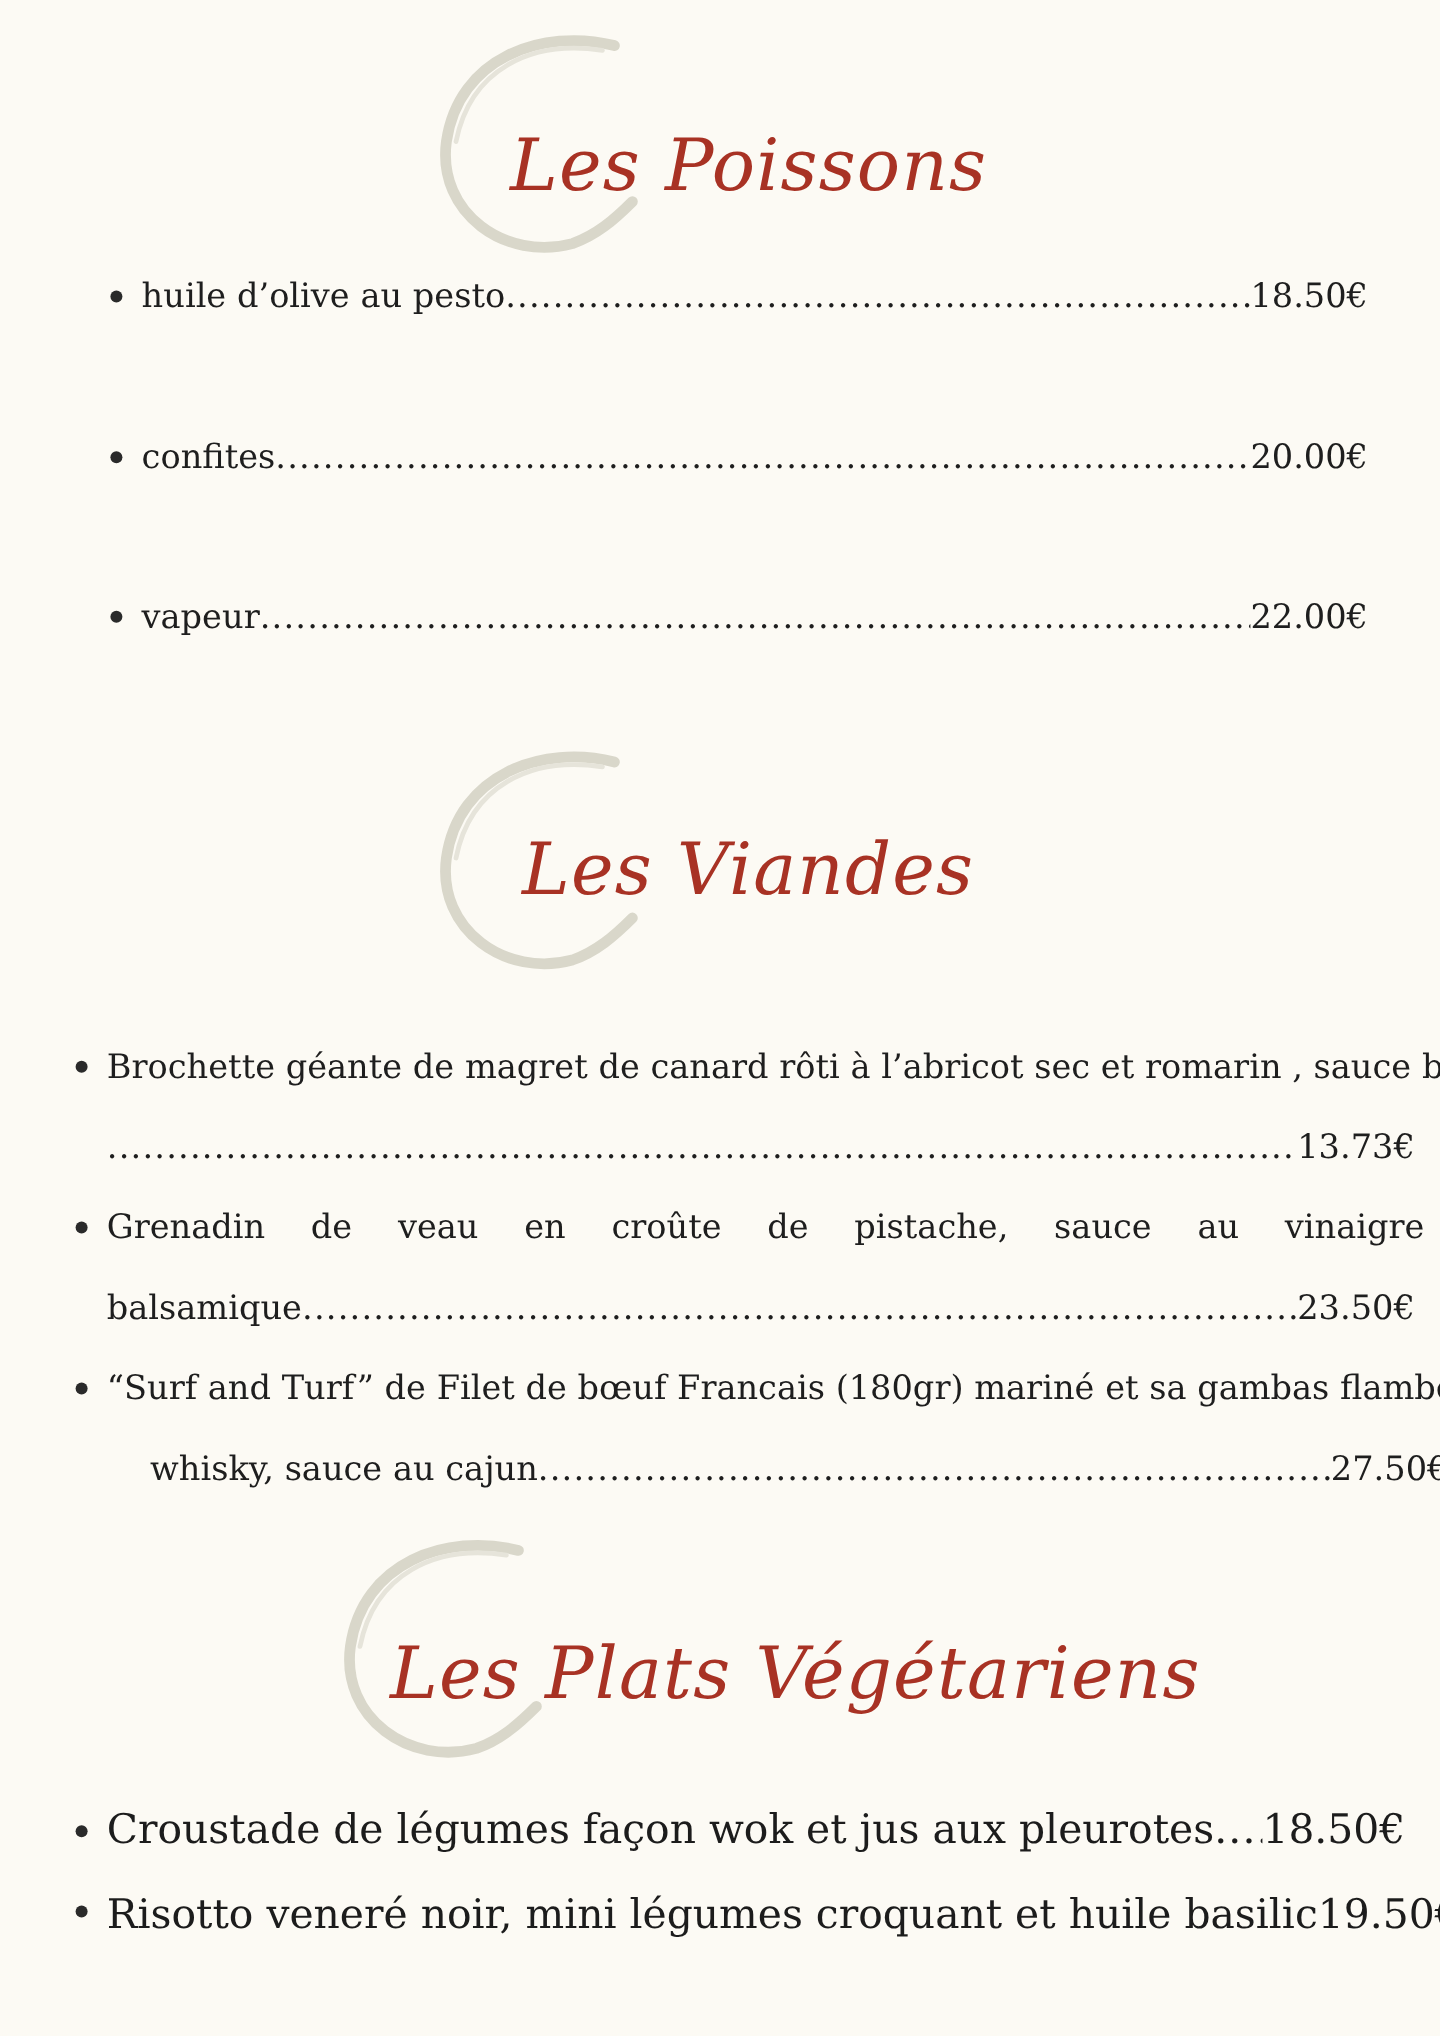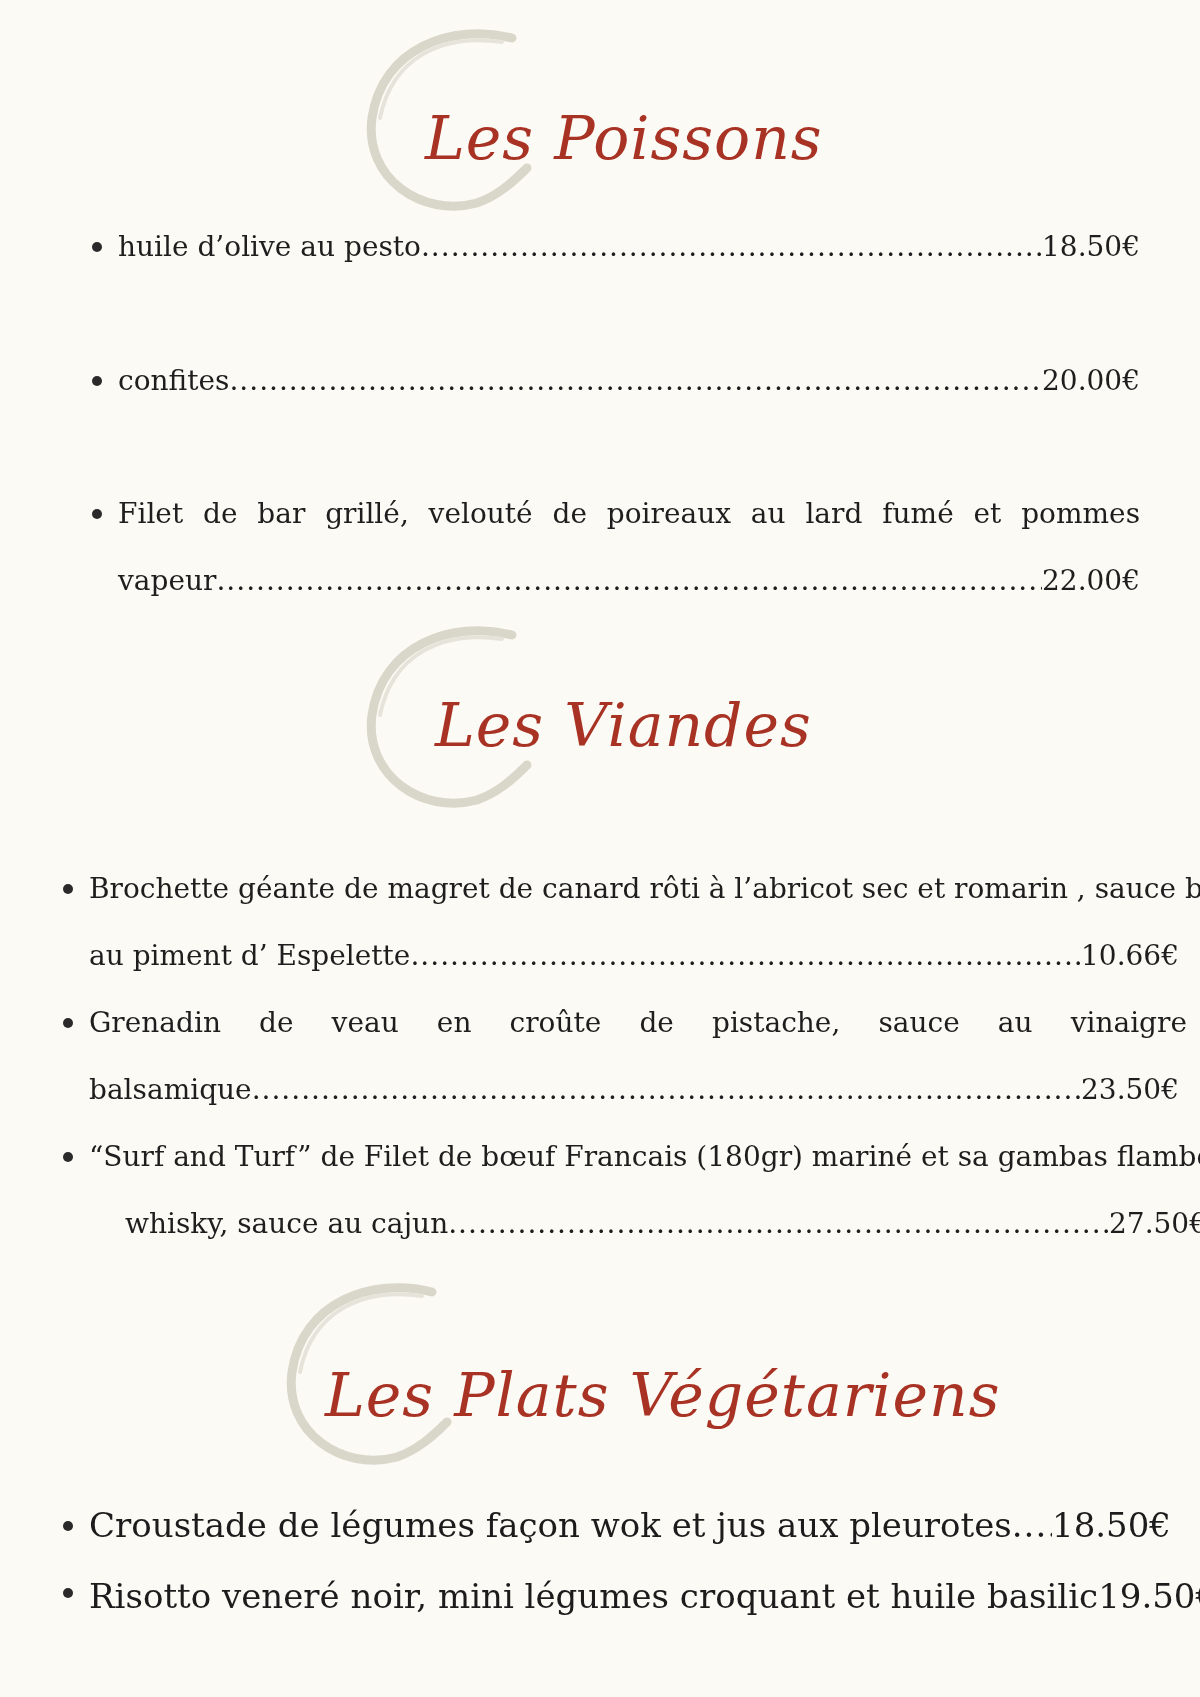--- a/index.html
+++ b/index.html
@@ -96,41 +96,39 @@
 <div class="item" style="left:118px;top:347px;width:1022px;">
   <div class="line2">
     <span>confites</span>
     <span class="dots">..................................................................................................................................................................................</span>
     <span>20.00€</span>
   </div>
 </div>
 
 <div class="bullet" style="left:92px;top:509px;"></div>
 <div class="item" style="left:118px;top:480px;width:1022px;">
-  <div class="line1 justify">Filet de bar grillé, velouté de poireaux au lard fumé et pommes</div>
   <div class="line2">
     <span>vapeur</span>
     <span class="dots">..................................................................................................................................................................................</span>
     <span>22.00€</span>
   </div>
 </div>
 
 <svg class="brush-circle" style="left:362px;top:625px;" width="180" height="185" viewBox="0 0 180 185">
   <path d="M150 10 C 90 -5, 20 20, 10 90 C 2 150, 60 190, 115 175 C 135 168, 150 155, 165 140" fill="none" stroke="#d9d7ca" stroke-width="9" stroke-linecap="round"></path>
   <path d="M140 14 C 80 5, 30 30, 18 90" fill="none" stroke="#e6e4da" stroke-width="4" stroke-linecap="round"></path>
 </svg>
 <div class="section-title" style="left:435px;top:675px;">Les Viandes</div>
 
 <div class="bullet" style="left:63px;top:884px;"></div>
 <div class="item" style="left:89px;top:855px;width:1098px;">
   <div class="line1 justify">Brochette géante de magret de canard rôti à l’abricot sec et romarin , sauce  brune</div>
   <div class="line2" style="width:1090px;">
-    <span>au piment d’ Espelette  </span>
     <span class="dots">..................................................................................................................................................................................</span>
-    <span>10.66€</span>
+    <span>13.73€</span>
   </div>
 </div>
 
 <div class="bullet" style="left:63px;top:1018px;"></div>
 <div class="item" style="left:89px;top:989px;width:1098px;">
   <div class="line1 justify">Grenadin de veau en croûte de pistache, sauce au vinaigre</div>
   <div class="line2" style="width:1090px;">
     <span>balsamique</span>
     <span class="dots">..................................................................................................................................................................................</span>
     <span>23.50€</span>

